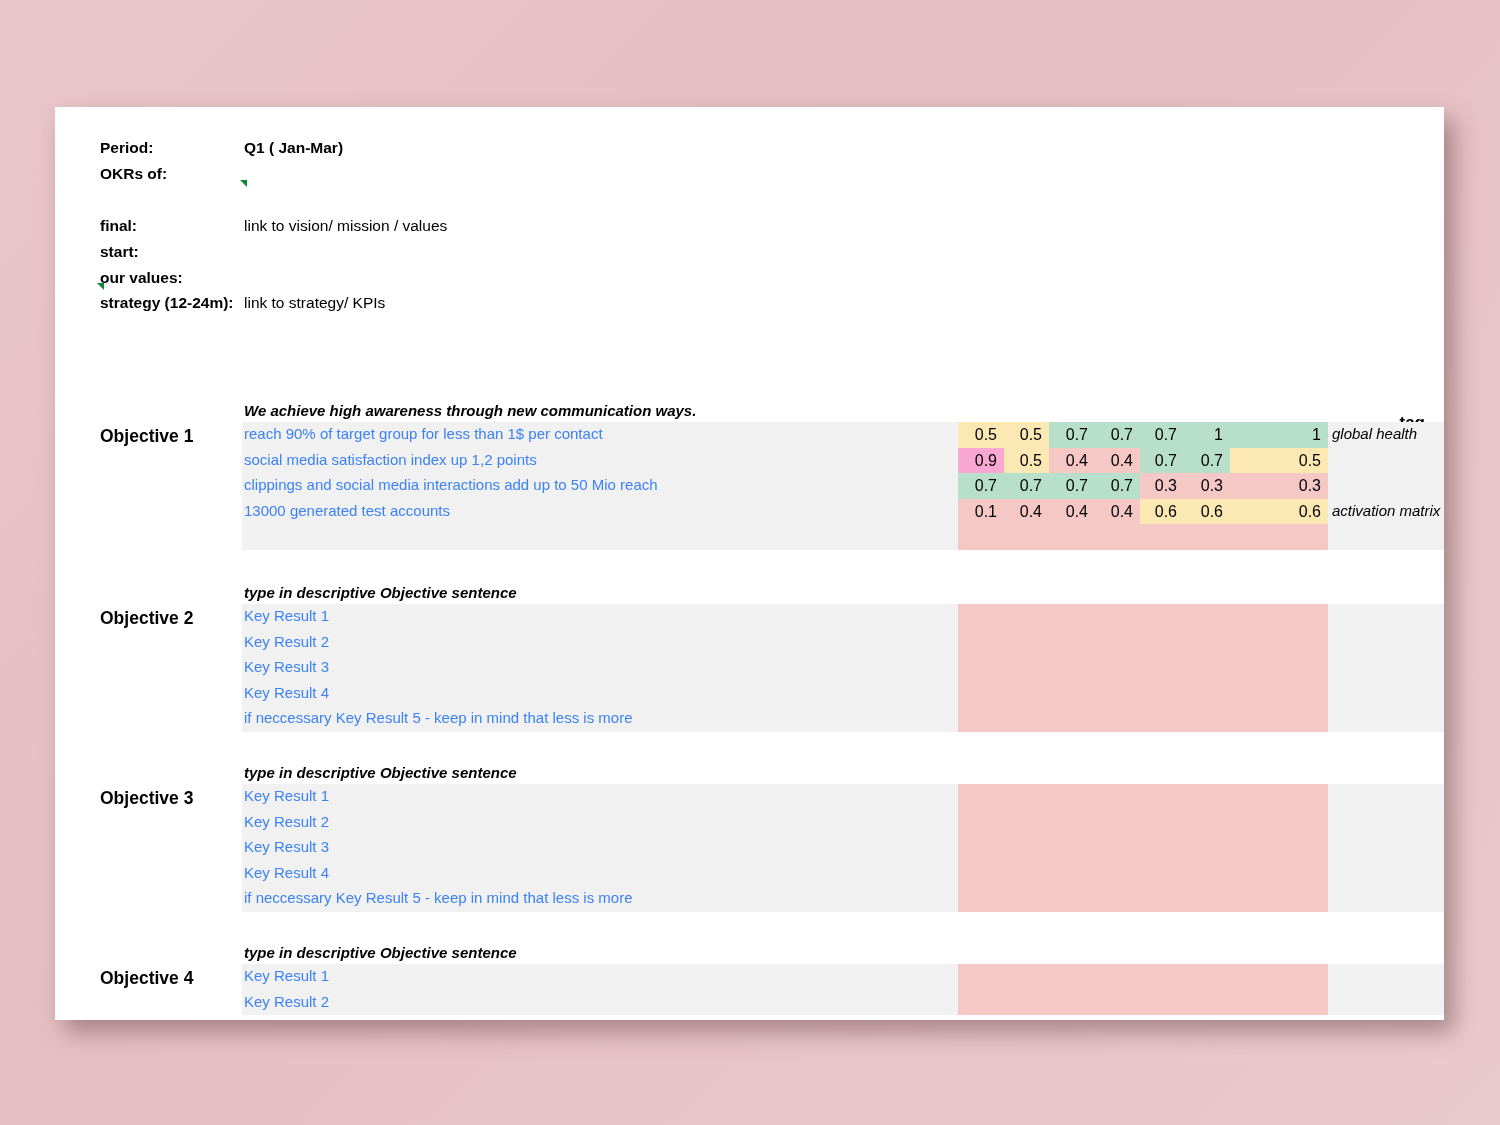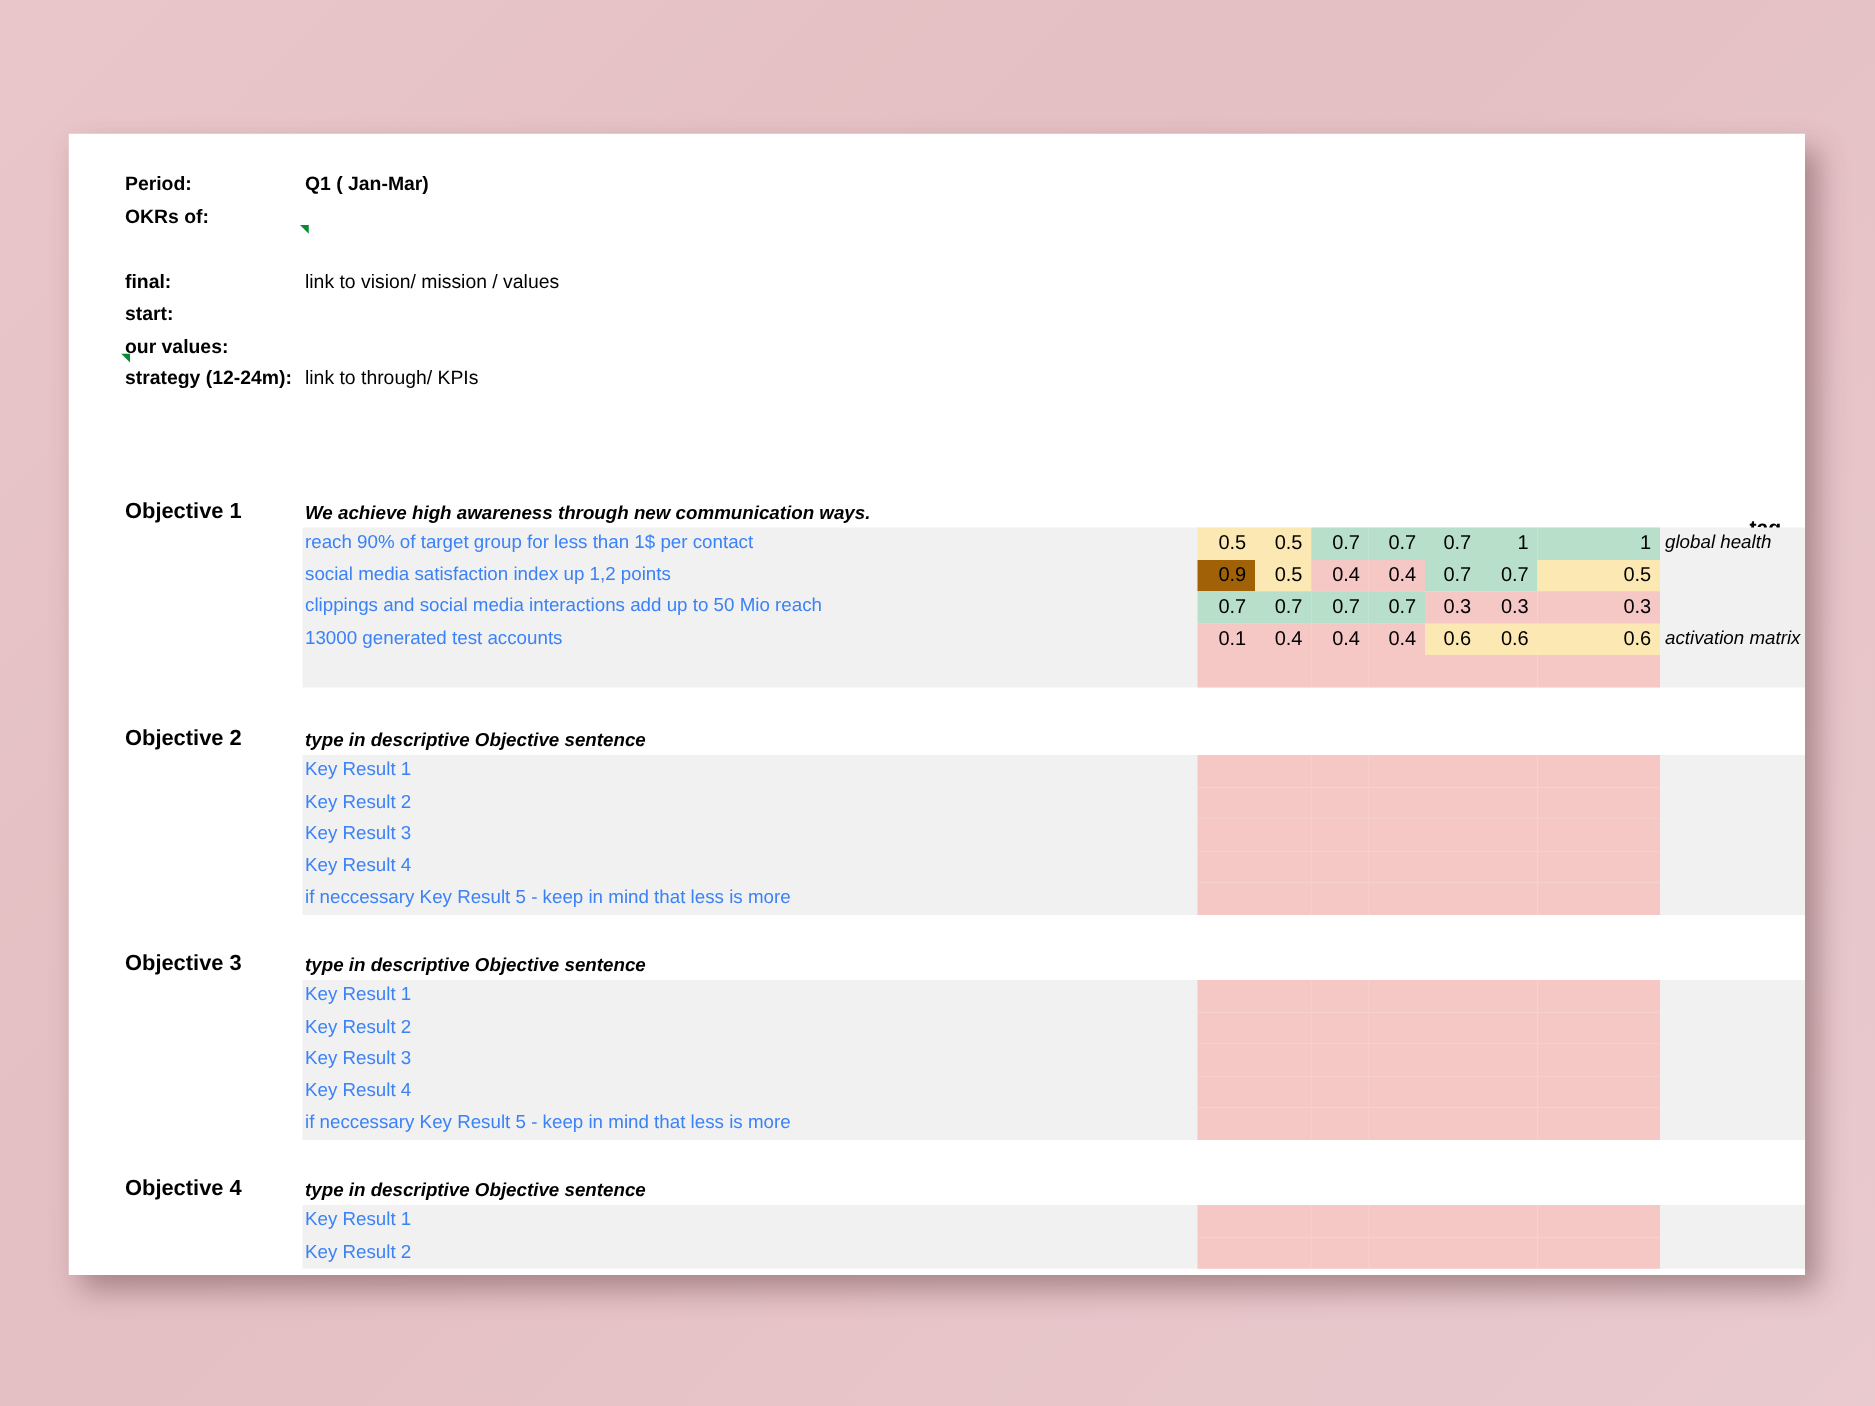--- a/index.html
+++ b/index.html
@@ -53,21 +53,21 @@
     left:1238px;top:332px;width:160px;text-align:left;
     overflow:hidden;
   }
   .sub-hdr{
     position:absolute;font-weight:bold;font-size:16px;color:#000;
     top:358px;text-align:center;
   }
   
   .obj-label{
     position:absolute;left:45px;
-    font-weight:bold;font-size:17.5px;color:#000;white-space:nowrap;
+    font-weight:bold;font-size:17.5px;color:#000;white-space:nowrap;margin-top:28px;
   }
   .obj-sentence{
     position:absolute;left:189px;
     font-weight:bold;font-style:italic;font-size:15px;color:#000000;white-space:nowrap;
   }
   .kr-text{
     position:absolute;left:189px;
     font-size:15px;color:#3b82f6;white-space:nowrap;
   }
   .band-gray{
@@ -96,21 +96,21 @@
 
   <div id="meta-block">
       <div class="meta-label" style="top: 32px;">Period:</div>
       <div class="meta-value bold" style="top: 32px;">Q1 ( Jan-Mar)</div>
       <div class="meta-label" style="top: 58px;">OKRs of:</div>
       <div class="meta-label" style="top: 110px;">final:</div>
       <div class="meta-value" style="top: 110px;">link to vision/ mission / values</div>
       <div class="meta-label" style="top: 136px;">start:</div>
       <div class="meta-label" style="top: 162px;">our values:</div>
       <div class="meta-label" style="top: 187px;">strategy (12-24m):</div>
-      <div class="meta-value" style="top: 187px;">link to through/ KPIs</div>
+      <div class="meta-value" style="top: 187px;">link to strategy/ KPIs</div>
     </div>
 
   <div id="hdr-tag">tag</div>
   <div id="hdr-links">links to pro</div>
   <div id="hdr-conf">Confidence Level</div>
   <div id="hdr-final">final</div>
   <div id="sub-headers">
       <div class="sub-hdr" style="left: 903px; width: 46px;">start</div>
       <div class="sub-hdr" style="left: 949px; width: 45px;">w2</div>
       <div class="sub-hdr" style="left: 994px; width: 46px;">w4</div>
@@ -127,21 +127,21 @@
       <div class="kr-text" style="top: 318px;">reach 90% of target group for less than 1$ per contact</div>
       <div class="cell" style="left: 903px; top: 315px; width: 46px; height: 25.6px; line-height: 25.6px; background: rgb(252, 232, 178);">0.5</div>
       <div class="cell" style="left: 949px; top: 315px; width: 45px; height: 25.6px; line-height: 25.6px; background: rgb(252, 232, 178);">0.5</div>
       <div class="cell" style="left: 994px; top: 315px; width: 46px; height: 25.6px; line-height: 25.6px; background: rgb(184, 223, 201);">0.7</div>
       <div class="cell" style="left: 1040px; top: 315px; width: 45px; height: 25.6px; line-height: 25.6px; background: rgb(184, 223, 201);">0.7</div>
       <div class="cell" style="left: 1085px; top: 315px; width: 44px; height: 25.6px; line-height: 25.6px; background: rgb(184, 223, 201);">0.7</div>
       <div class="cell" style="left: 1129px; top: 315px; width: 46px; height: 25.6px; line-height: 25.6px; background: rgb(184, 223, 201);">1</div>
       <div class="cell" style="left: 1175px; top: 315px; width: 98px; height: 25.6px; line-height: 25.6px; background: rgb(184, 223, 201);">1</div>
       <div class="tagcell" style="left: 1277px; top: 318px;">global health</div>
       <div class="kr-text" style="top: 343.6px;">social media satisfaction index up 1,2 points</div>
-      <div class="cell" style="left: 903px; top: 340.6px; width: 46px; height: 25.6px; line-height: 25.6px; background: #a16207;">0.9</div>
+      <div class="cell" style="left: 903px; top: 340.6px; width: 46px; height: 25.6px; line-height: 25.6px; background: #f9a8d4;">0.9</div>
       <div class="cell" style="left: 949px; top: 340.6px; width: 45px; height: 25.6px; line-height: 25.6px; background: rgb(252, 232, 178);">0.5</div>
       <div class="cell" style="left: 994px; top: 340.6px; width: 46px; height: 25.6px; line-height: 25.6px; background: rgb(245, 199, 197);">0.4</div>
       <div class="cell" style="left: 1040px; top: 340.6px; width: 45px; height: 25.6px; line-height: 25.6px; background: rgb(245, 199, 197);">0.4</div>
       <div class="cell" style="left: 1085px; top: 340.6px; width: 44px; height: 25.6px; line-height: 25.6px; background: rgb(184, 223, 201);">0.7</div>
       <div class="cell" style="left: 1129px; top: 340.6px; width: 46px; height: 25.6px; line-height: 25.6px; background: rgb(184, 223, 201);">0.7</div>
       <div class="cell" style="left: 1175px; top: 340.6px; width: 98px; height: 25.6px; line-height: 25.6px; background: rgb(252, 232, 178);">0.5</div>
       <div class="kr-text" style="top: 369.2px;">clippings and social media interactions add up to 50 Mio reach</div>
       <div class="cell" style="left: 903px; top: 366.2px; width: 46px; height: 25.6px; line-height: 25.6px; background: rgb(184, 223, 201);">0.7</div>
       <div class="cell" style="left: 949px; top: 366.2px; width: 45px; height: 25.6px; line-height: 25.6px; background: rgb(184, 223, 201);">0.7</div>
       <div class="cell" style="left: 994px; top: 366.2px; width: 46px; height: 25.6px; line-height: 25.6px; background: rgb(184, 223, 201);">0.7</div>

